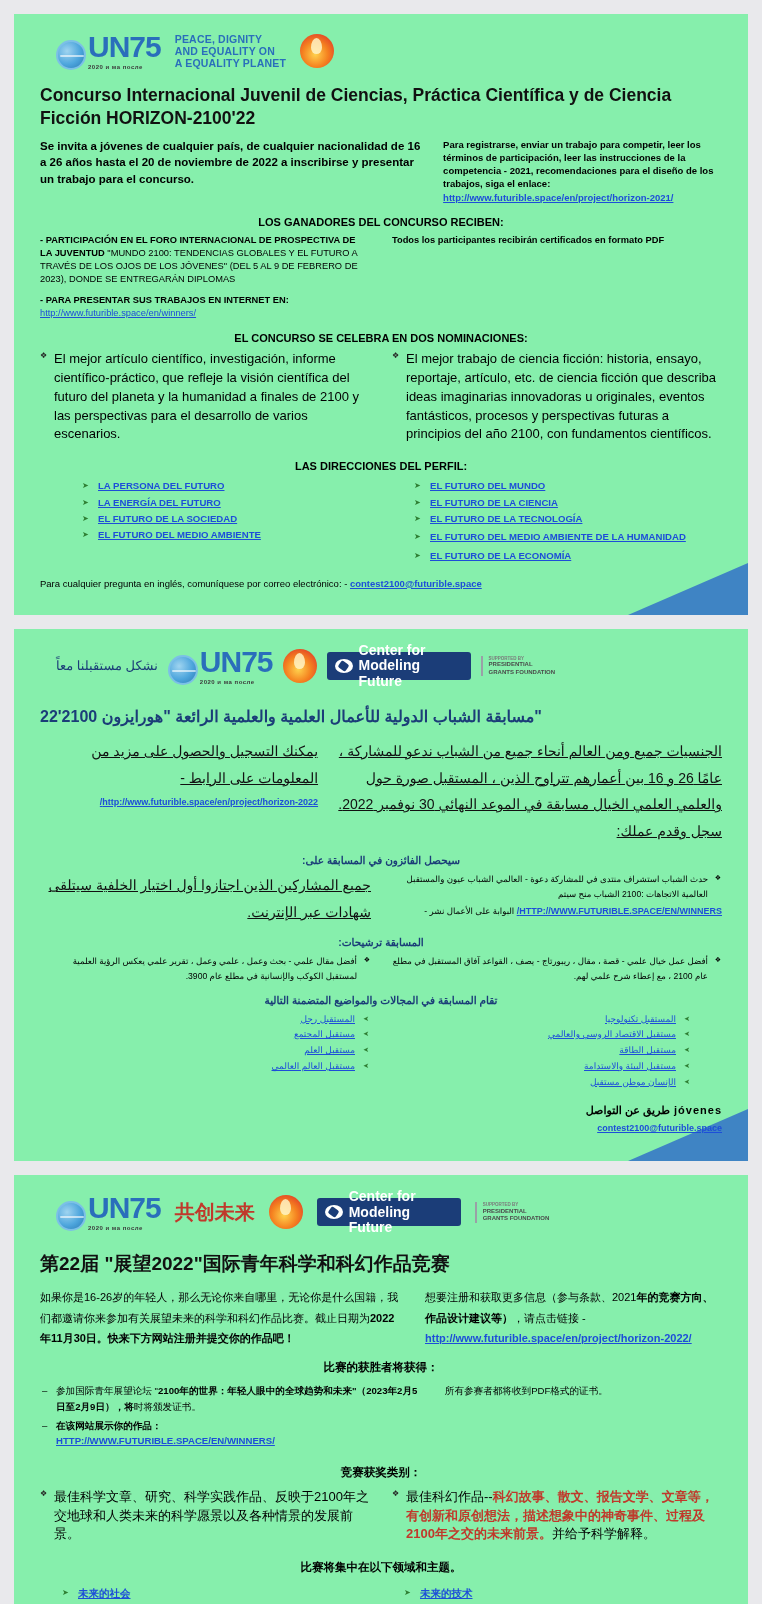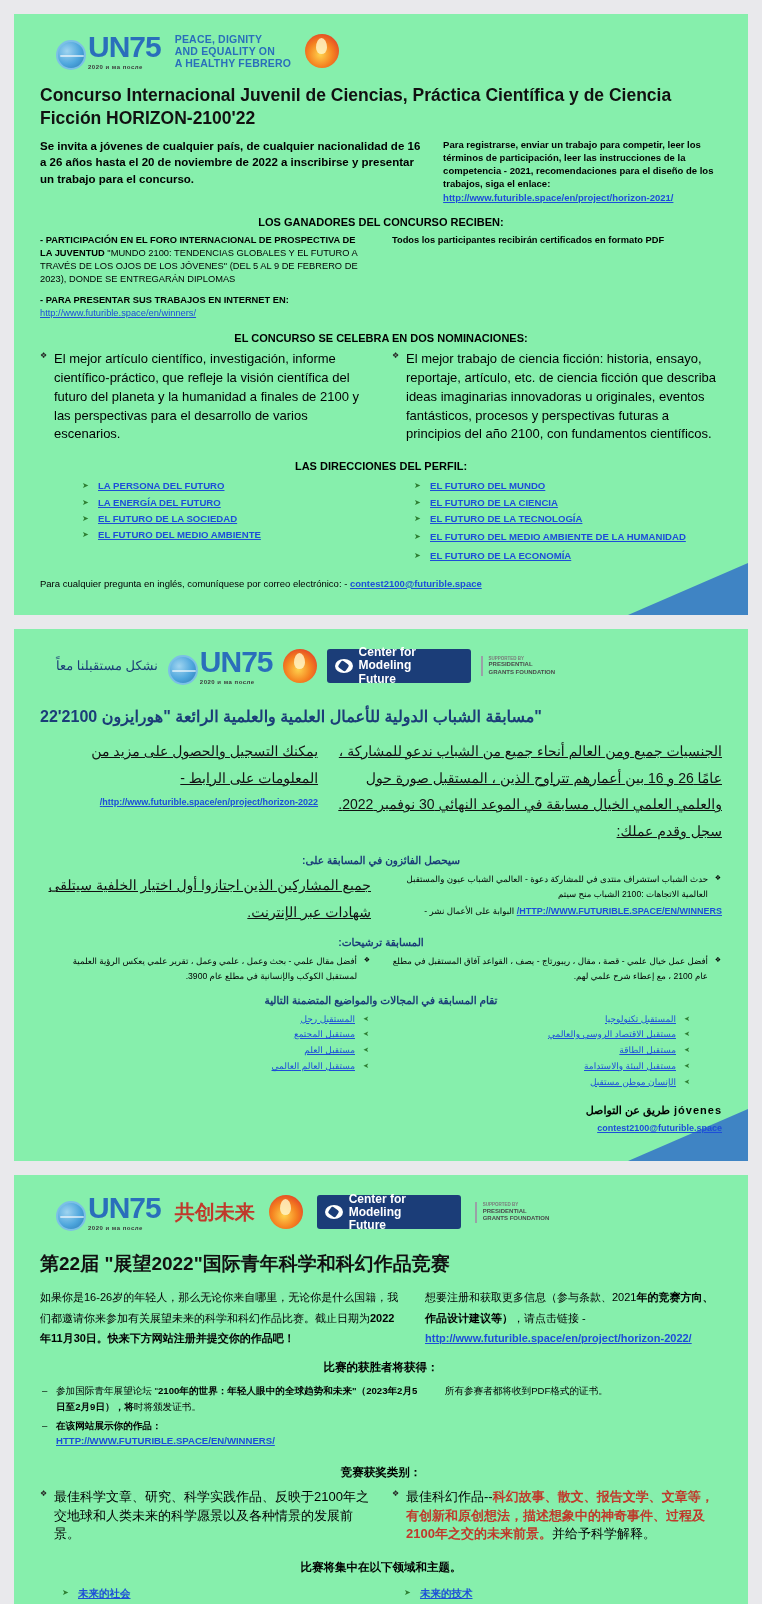--- a/index.html
+++ b/index.html
@@ -52,23 +52,23 @@
     width: 34px; height: 34px; border-radius: 50%;
     background: radial-gradient(circle at 45% 60%, #ffd24d 0%, #f58220 45%, #d8232a 100%);
     position: relative;
   }
   .flame::before{
     content:""; position:absolute; left:11px; top:4px; width:11px; height:16px;
     background:#fff3c4; border-radius: 50% 50% 50% 50% / 60% 60% 40% 40%;
     opacity:.85;
   }
   .cmf-logo {
-    background:#1b3d78; color:#fff; width:144px; height:34px; border-radius:3px;
+    background:#1b3d78; color:#fff; width:144px; height:28px; border-radius:3px;
     display:flex; align-items:center; gap:6px; padding:0 8px;
-    font-size: 12px; font-weight:bold; line-height:1.1;
+    font-size: 14px; font-weight:bold; line-height:1.1;
   }
   .cmf-oval{
     width:18px;height:14px;border-radius:50%;background:#fff;position:relative;flex:0 0 auto;
   }
   .cmf-oval::after{
     content:""; position:absolute; left:4px; top:3px; width:9px;height:8px;
     background:#1b3d78; transform: rotate(35deg); border-radius:2px;
   }
   .pgf-logo {
     width: 76px; color:#4a4a4a; font-size:6px; line-height:1.25; font-weight:bold;
@@ -144,21 +144,21 @@
       <div class="un75">
         <span class="globe"></span>
         <span>
           <span class="un75-text">UN75</span>
           <span class="un75-sub">2020 и ма после</span>
         </span>
       </div>
       <div class="peace-txt">
         <div>PEACE, DIGNITY</div>
         <div>AND EQUALITY ON</div>
-        <div>A HEALTHY FEBRERO</div>
+        <div>A EQUALITY PLANET</div>
       </div>
       <div class="flame"></div>
     </div>
 
     <h1 class="title">Concurso Internacional Juvenil de Ciencias, Práctica Científica y de Ciencia Ficción HORIZON-2100'22</h1>
 
     <div class="lead">
       <div class="lead-left">Se invita a jóvenes de cualquier país, de cualquier nacionalidad de 16 a 26 años hasta el 20 de noviembre de 2022 a inscribirse y presentar un trabajo para el concurso.</div>
       <div class="lead-right">
         <span>Para registrarse, enviar un trabajo para competir, leer los términos de participación, leer las instrucciones de la competencia - 2021, recomendaciones para el diseño de los trabajos, siga el enlace:</span><br>

